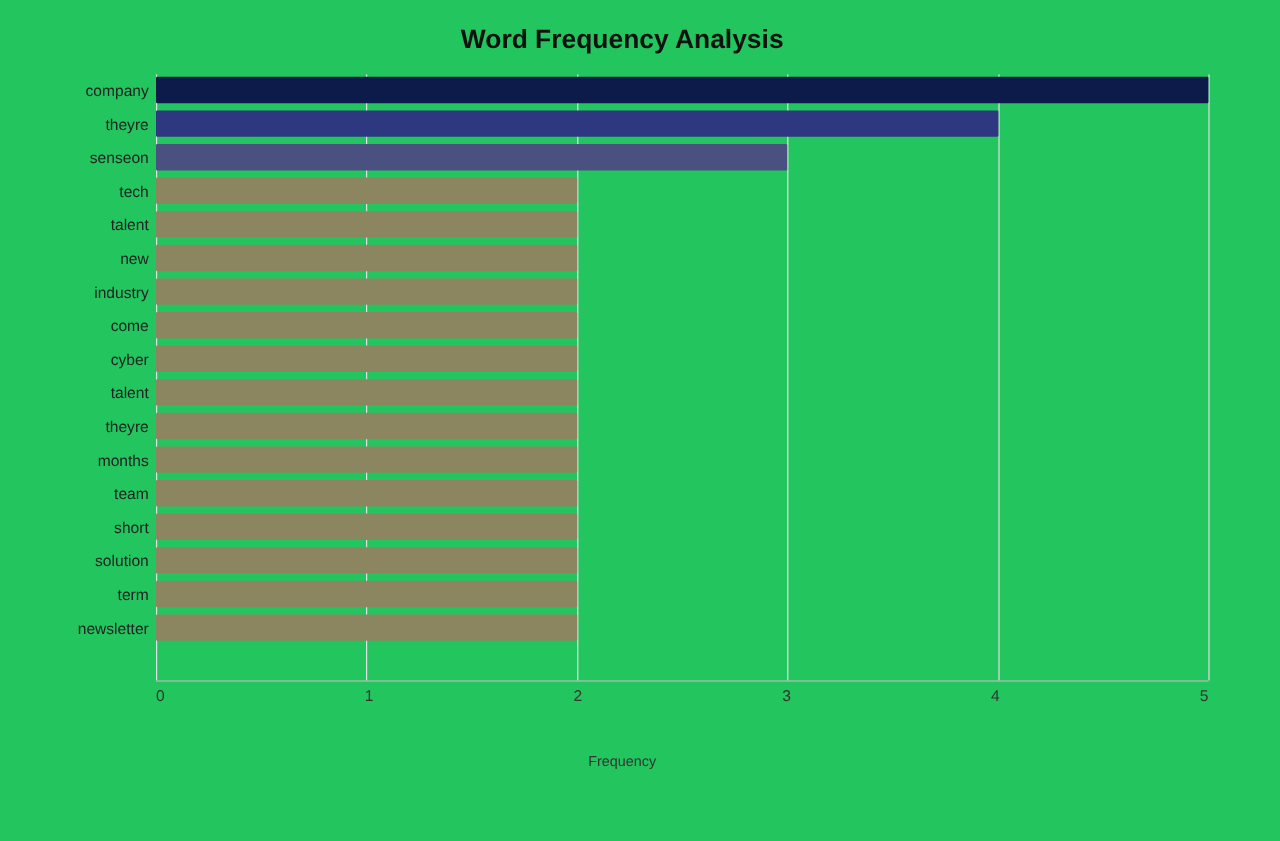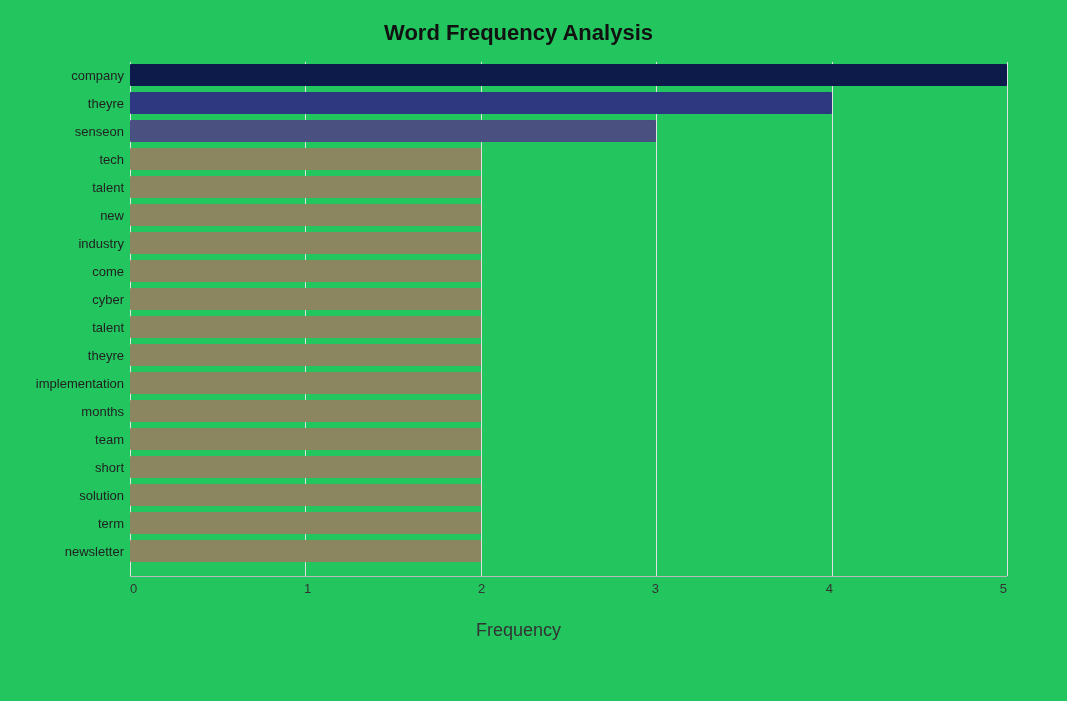--- a/index.html
+++ b/index.html
@@ -78,23 +78,23 @@
       justify-content: space-between;
       padding-top: 4px;
     }
     .x-tick {
       font-size: 13px;
       color: #333;
       text-align: center;
     }
     .x-label {
       text-align: center;
-      font-size: 18px;
+      font-size: 12px;
       color: #333;
-      margin-top: 4px;
+      margin-top: 20px;
     }
     
     .grid-lines {
       position: absolute;
       top: 0;
       left: 120px;
       right: 20px;
       bottom: 0;
       pointer-events: none;
     }
@@ -159,24 +159,20 @@
         </div>
         <div class="bar-row">
           <div class="bar-label">talent</div>
           <div class="bar" style="width: 40%; background-color: rgb(139, 134, 96);"></div>
         </div>
         <div class="bar-row">
           <div class="bar-label">theyre</div>
           <div class="bar" style="width: 40%; background-color: rgb(139, 134, 96);"></div>
         </div>
         <div class="bar-row">
-          <div class="bar-label">implementation</div>
-          <div class="bar" style="width: 40%; background-color: rgb(139, 134, 96);"></div>
-        </div>
-        <div class="bar-row">
           <div class="bar-label">months</div>
           <div class="bar" style="width: 40%; background-color: rgb(139, 134, 96);"></div>
         </div>
         <div class="bar-row">
           <div class="bar-label">team</div>
           <div class="bar" style="width: 40%; background-color: rgb(139, 134, 96);"></div>
         </div>
         <div class="bar-row">
           <div class="bar-label">short</div>
           <div class="bar" style="width: 40%; background-color: rgb(139, 134, 96);"></div>

